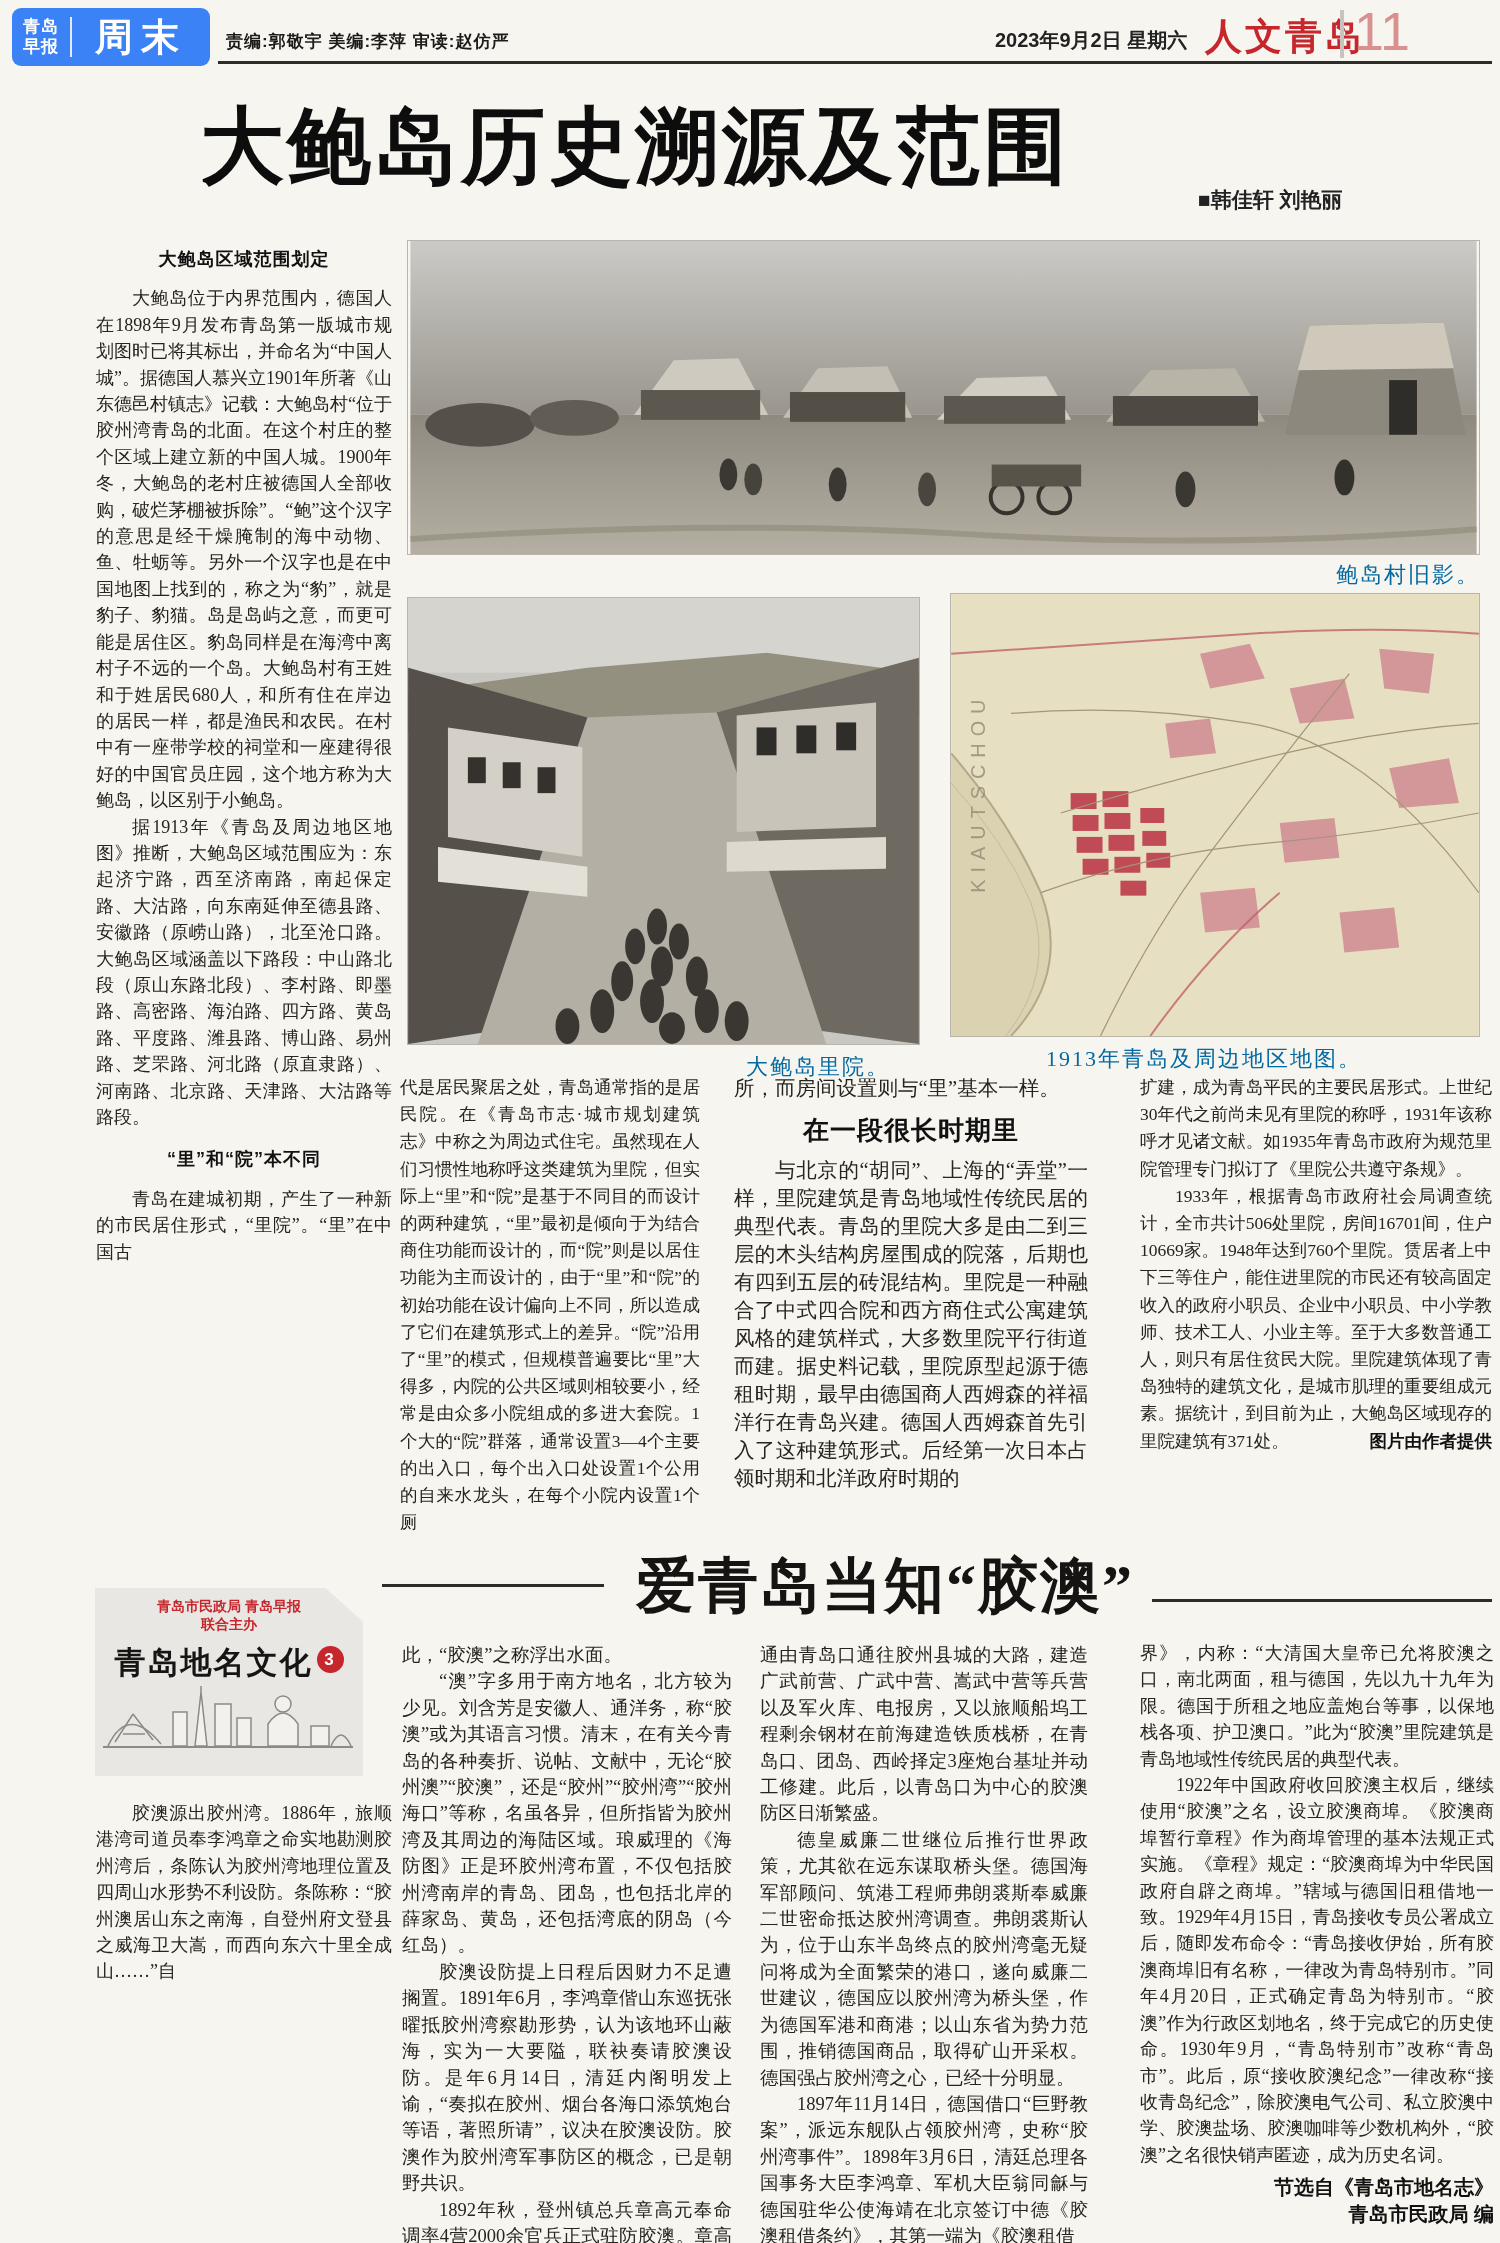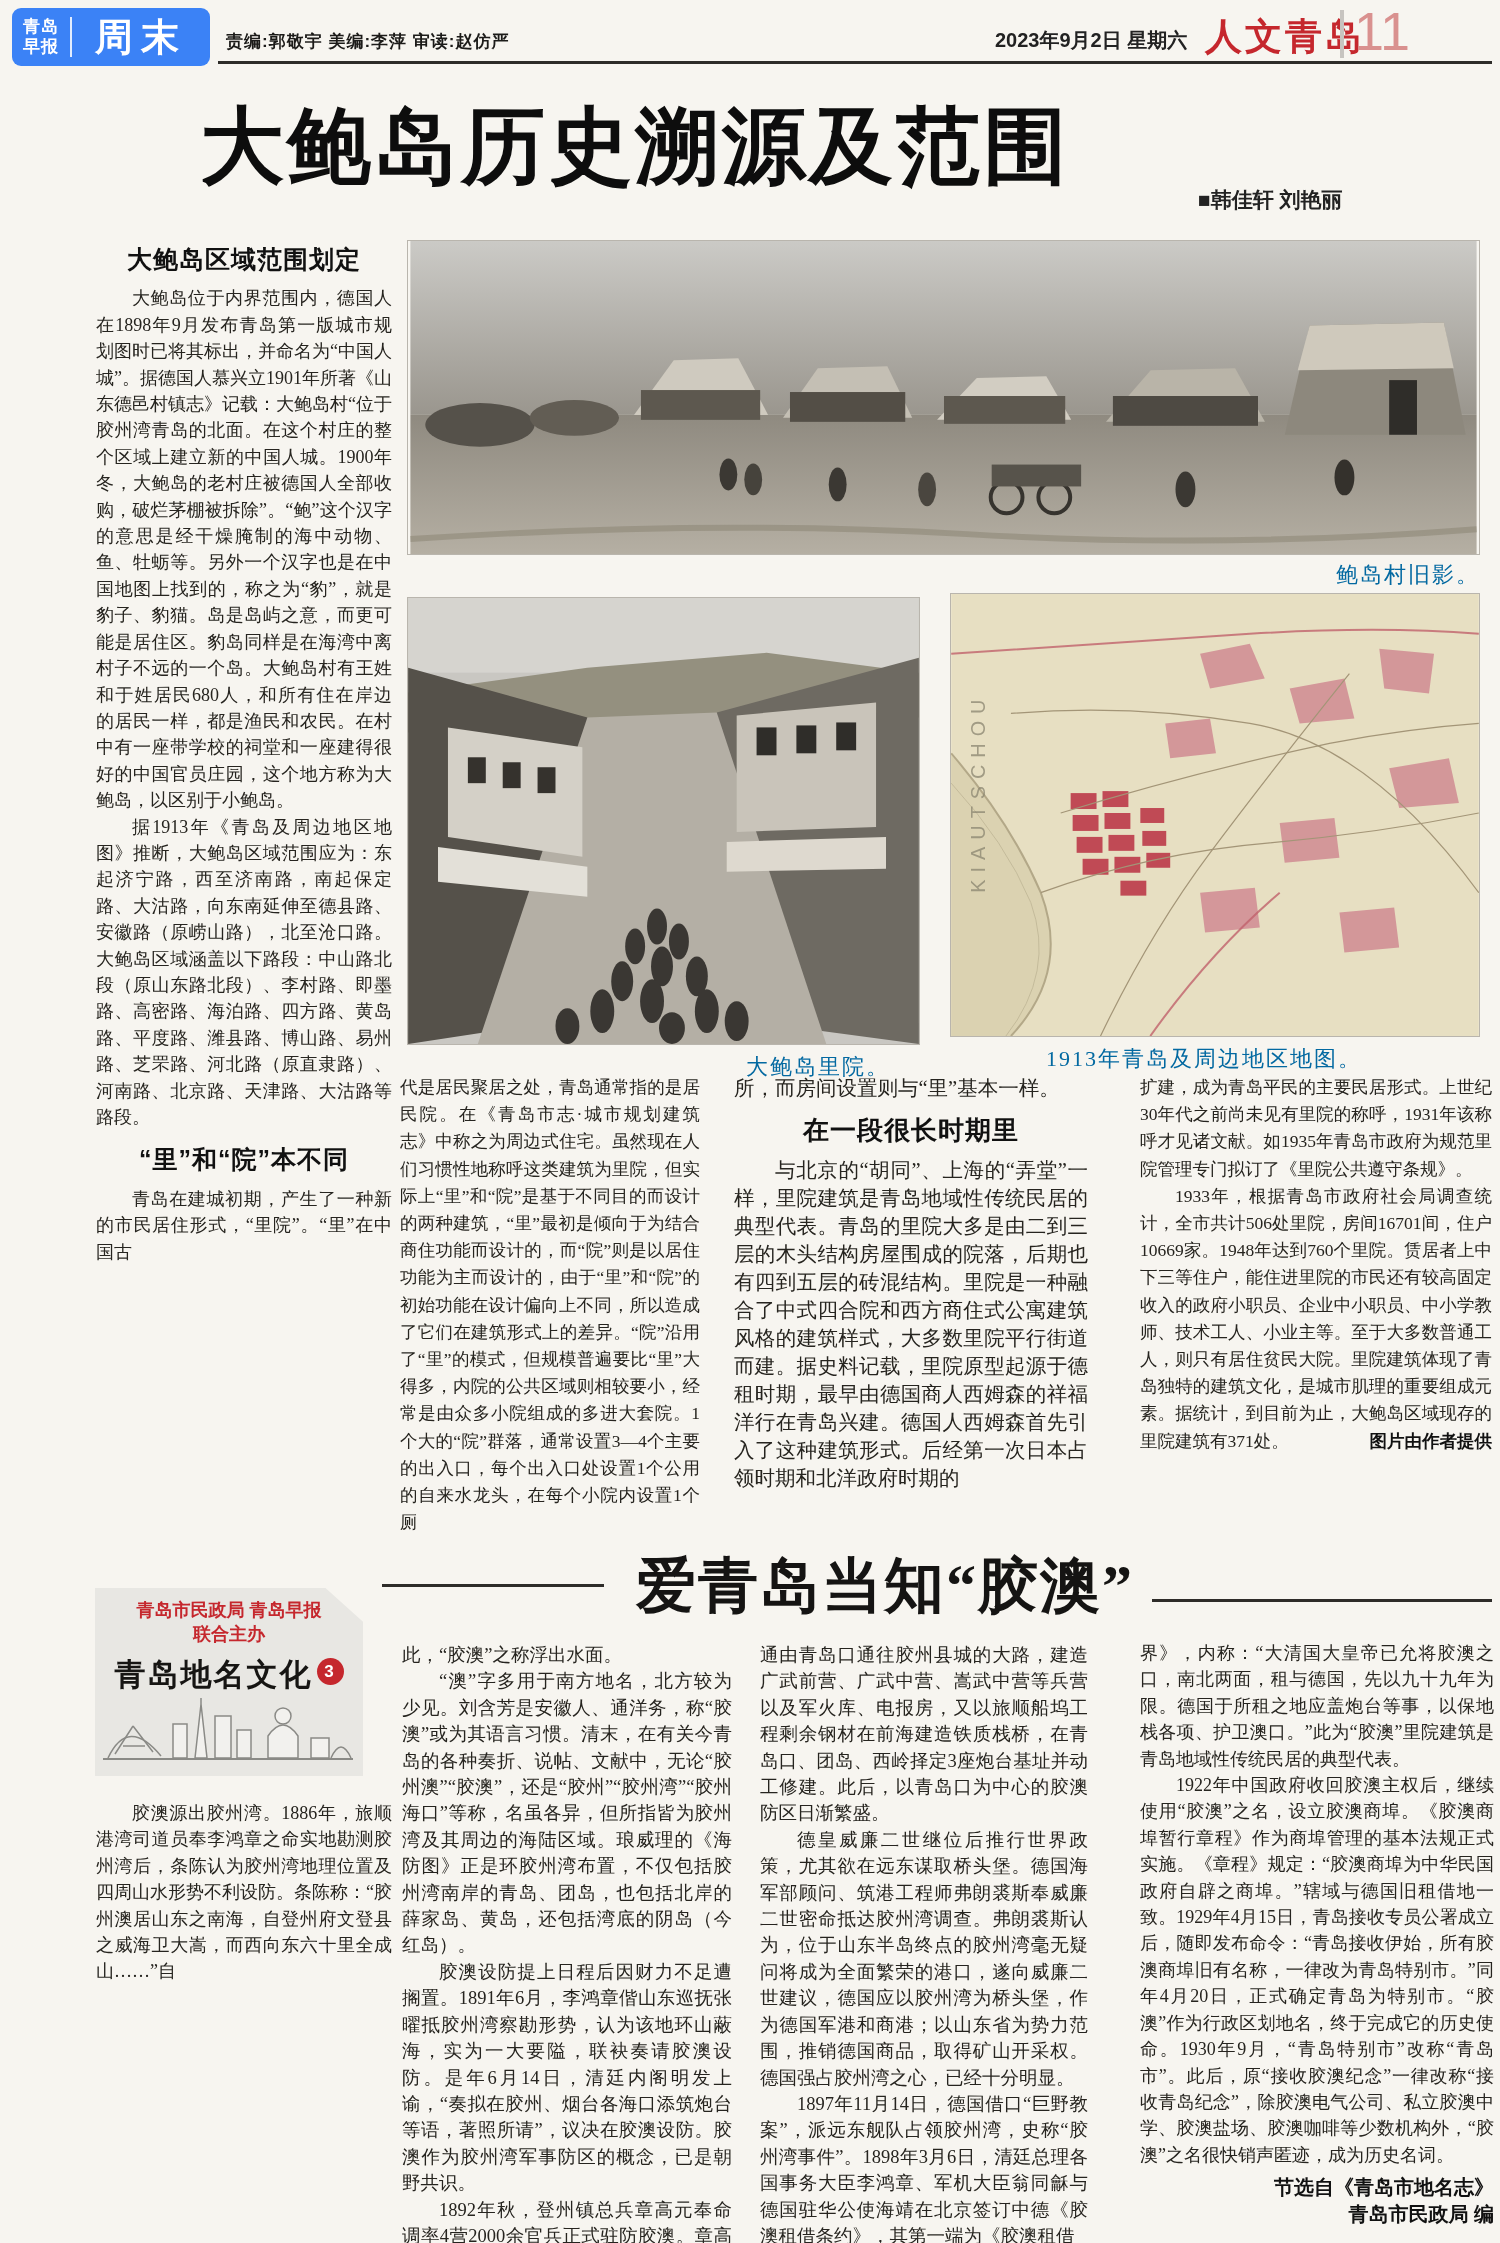--- a/index.html
+++ b/index.html
@@ -3,21 +3,21 @@
 <meta charset="utf-8">
 <style>
   html,body{margin:0;padding:0;background:#888;}
   .page{position:relative;width:1500px;height:2243px;margin:0 auto;background:#f7f5f0;overflow:hidden;
         font-family:"Liberation Serif",serif;color:#26241f;}
   .abs{position:absolute;}
   .sans{font-family:"Liberation Sans",sans-serif;}
   .news-text{text-align:justify;}
   .news-text p{margin:0;text-indent:2em;}
   .news-text p.noindent{text-indent:0;}
-  .inline-head{font-family:"Liberation Sans",sans-serif;font-weight:bold;font-size:25px;
+  .inline-head{font-family:"Liberation Sans",sans-serif;font-weight:bold;font-size:18px;
                text-align:center;text-indent:0;margin:16px 0 13px 0;color:#111;letter-spacing:1px;}
   .caption{font-size:22px;color:#0369a1;letter-spacing:2px;}
   .rule{background:#2e2c29;}
   
   .logo-box{left:12px;top:8px;width:198px;height:58px;background:#3b82f6;border-radius:9px;
             display:flex;align-items:center;color:#fff;}
   .logo-stack{width:58px;text-align:center;font-weight:bold;font-size:17px;line-height:1.15;letter-spacing:1px;}
   .logo-div{width:2px;height:40px;background:rgba(255,255,255,.85);}
   .logo-week{flex:1;text-align:center;font-size:38px;font-weight:bold;letter-spacing:8px;}
   .editors{left:226px;top:30px;font-size:17px;font-weight:bold;color:#1c1b19;letter-spacing:1px;}
@@ -37,21 +37,21 @@
   .credit-inline{font-family:"Liberation Sans",sans-serif;font-weight:bold;text-align:right;
                  text-indent:0;margin-top:-27.2px;font-size:17.5px;color:#111;}
   .photo{border:1px solid #b9b5ad;box-sizing:border-box;}
   
   .feat-title{left:610px;top:1546px;width:550px;text-align:center;font-size:60px;font-weight:900;
               color:#151413;letter-spacing:2px;white-space:nowrap;}
   .feat-rule-l{left:382px;top:1584px;width:222px;height:3px;}
   .feat-rule-r{left:1152px;top:1599px;width:340px;height:3px;}
   .feat-box{left:95px;top:1588px;width:268px;height:188px;background:#e8e7e3;
             clip-path:polygon(0 0,86% 0,100% 18%,100% 100%,0 100%);padding:10px 8px 0 8px;box-sizing:border-box;}
-  .feat-box-hosts{color:#c5272d;font-weight:bold;font-size:18px;text-align:center;font-family:"Liberation Sans",sans-serif;}
+  .feat-box-hosts{color:#c5272d;font-weight:bold;font-size:14px;text-align:center;font-family:"Liberation Sans",sans-serif;}
   .feat-box-series{margin-top:8px;text-align:center;font-size:31px;font-weight:900;letter-spacing:2px;color:#161513;}
   .issue-badge{display:inline-block;width:27px;height:27px;border-radius:50%;background:#c5272d;color:#fff;
                font-size:17px;line-height:27px;text-align:center;font-family:"Liberation Sans",sans-serif;
                font-weight:bold;vertical-align:8px;margin-left:4px;}
   .f-col1{left:96px;top:1800px;width:296px;font-size:18px;line-height:26.4px;}
   .f-col2{left:402px;top:1642px;width:330px;font-size:18.5px;line-height:26.4px;}
   .f-col3{left:760px;top:1642px;width:328px;font-size:18.5px;line-height:26.4px;}
   .f-col4{left:1140px;top:1640px;width:354px;font-size:18px;line-height:26.4px;}
   .book-credit{font-family:"Liberation Sans",sans-serif;font-weight:bold;text-align:right;
                text-indent:0;font-size:20px;margin-top:6px;color:#111;}

